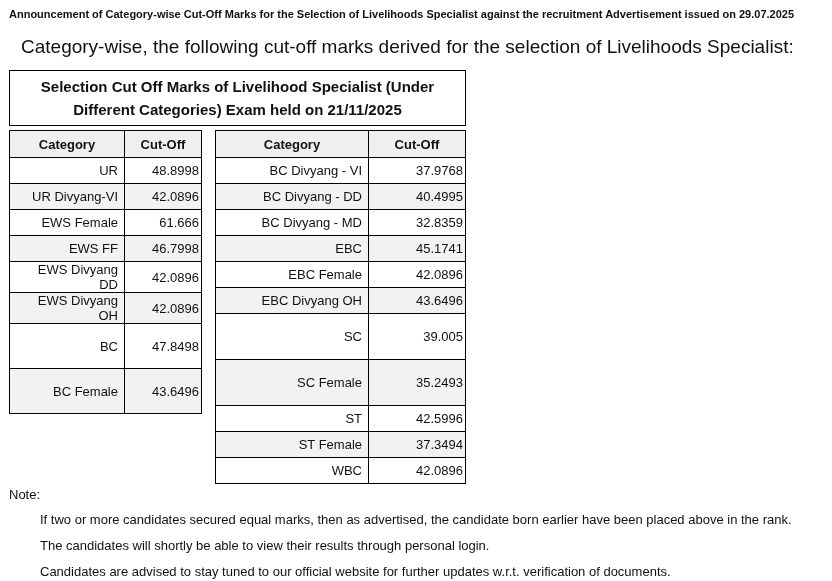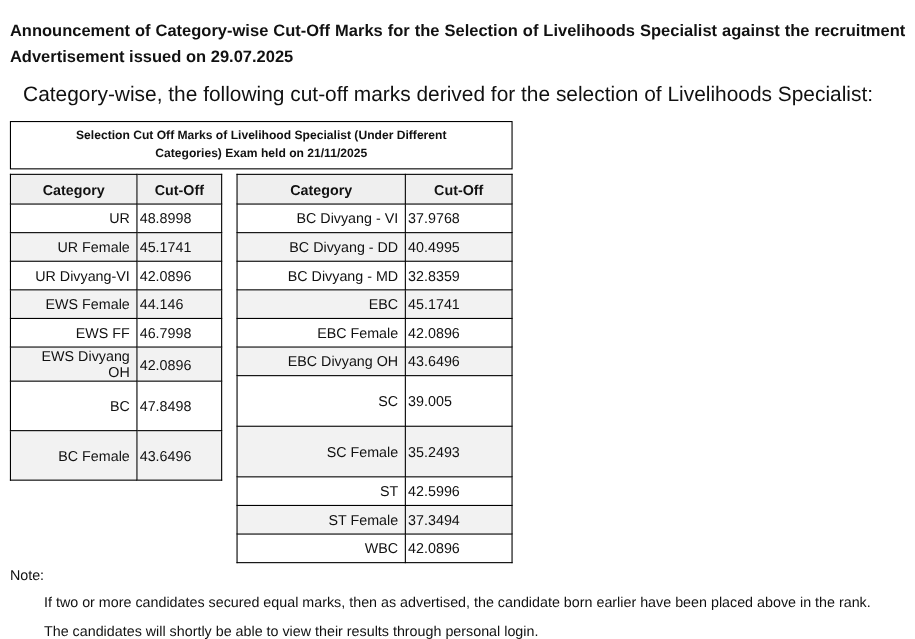--- a/index.html
+++ b/index.html
@@ -8,37 +8,37 @@
     width: 832px;
     height: 581px;
     font-family: "Liberation Sans", sans-serif;
     color: #111111;
     padding: 6px 9px 0 9px;
     overflow: hidden;
   }
 
   
   .heading {
-    font-size: 15px;
+    font-size: 11px;
     font-weight: bold;
     line-height: 1.5;
     text-align: justify;
-    margin: 12px 0 13px 0;
+    margin: 0 0 13px 0;
   }
   .intro {
     font-size: 19px;
     margin: 0 0 12px 12px;
   }
 
   
   .cutoff-block { width: 457px; }
   .table-title {
     border: 1.5px solid #000;
     font-weight: bold;
-    font-size: 11px;
+    font-size: 15px;
     text-align: center;
     line-height: 1.55;
     padding: 4px 28px;
   }
   .tables-row {
     display: flex;
     margin-top: 4px;
     align-items: flex-start;
   }
   .gap-col { width: 15px; }
@@ -50,21 +50,21 @@
     padding: 0 6px;
     overflow: hidden;
   }
   thead th {
     background: #efefef;
     font-weight: bold;
     text-align: center;
     height: 27px;
   }
   td.cat { text-align: right; }
-  td.val { text-align: left; padding: 2px 2px; }
+  td.val { text-align: right; padding: 2px 2px; }
   tbody tr { height: 26px; background: #ffffff; }
   tbody tr:nth-child(even) { background: #f2f2f2; }
 
   .left-table { width: 192px; }
   .left-table col.c-cat { width: 115px; }
   .left-table col.c-val { width: 77px; }
   .left-table tbody tr:nth-child(7),
   .left-table tbody tr:nth-child(8) { height: 45px; }
   .left-table tbody tr:nth-child(10) { height: 57px; }
 
@@ -102,34 +102,34 @@
           <th>Category</th>
           <th>Cut-Off</th>
         </tr>
       </thead>
       <tbody id="left-body">
           <tr>
             <td class="cat">UR</td>
             <td class="val">48.8998</td>
           </tr>
           <tr>
-            <td class="cat">UR Female</td>
-            <td class="val">45.1741</td>
-          </tr>
-          <tr>
             <td class="cat">UR Divyang-VI</td>
             <td class="val">42.0896</td>
           </tr>
           <tr>
             <td class="cat">EWS Female</td>
-            <td class="val">44.146</td>
+            <td class="val">61.666</td>
           </tr>
           <tr>
             <td class="cat">EWS FF</td>
             <td class="val">46.7998</td>
+          </tr>
+          <tr>
+            <td class="cat">EWS Divyang DD</td>
+            <td class="val">42.0896</td>
           </tr>
           <tr>
             <td class="cat">EWS Divyang OH</td>
             <td class="val">42.0896</td>
           </tr>
           <tr>
             <td class="cat">BC</td>
             <td class="val">47.8498</td>
           </tr>
           <tr>

